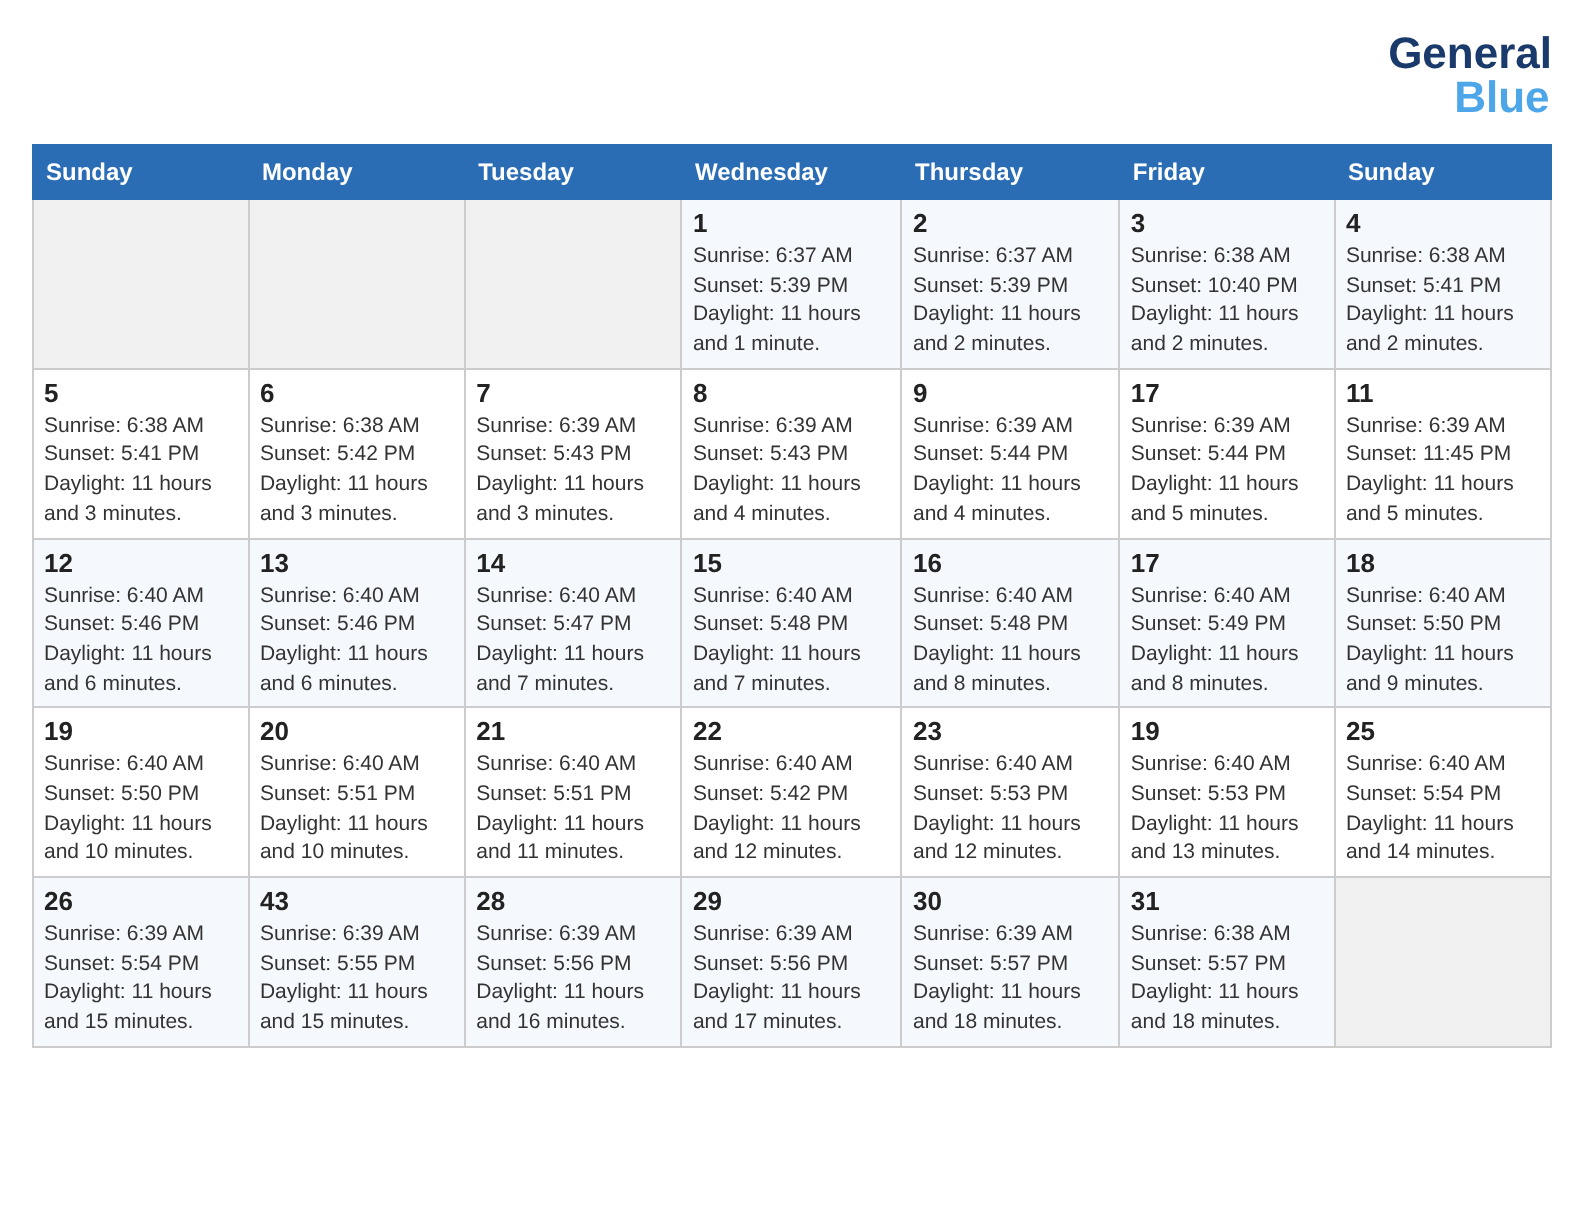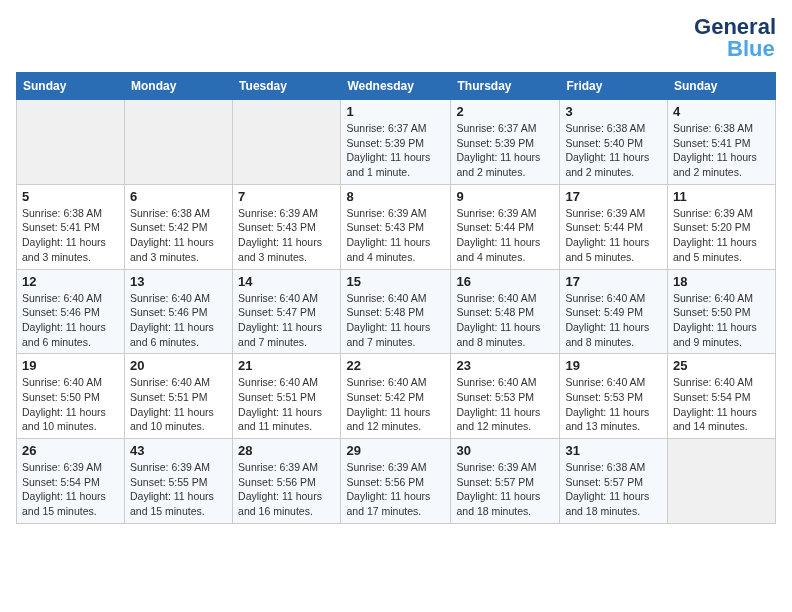--- a/index.html
+++ b/index.html
@@ -130,21 +130,21 @@
           <div class="day-info">
             <div>Sunrise: 6:37 AM</div>
             <div>Sunset: 5:39 PM</div>
             <div>Daylight: 11 hours and 2 minutes.</div>
           </div>
         </td>
         <td>
           <span class="day-num">3</span>
           <div class="day-info">
             <div>Sunrise: 6:38 AM</div>
-            <div>Sunset: 5:40 PM</div>
+            <div>Sunset: 10:40 PM</div>
             <div>Daylight: 11 hours and 2 minutes.</div>
           </div>
         </td>
         <td>
           <span class="day-num">4</span>
           <div class="day-info">
             <div>Sunrise: 6:38 AM</div>
             <div>Sunset: 5:41 PM</div>
             <div>Daylight: 11 hours and 2 minutes.</div>
           </div>
@@ -196,21 +196,21 @@
           <div class="day-info">
             <div>Sunrise: 6:39 AM</div>
             <div>Sunset: 5:44 PM</div>
             <div>Daylight: 11 hours and 5 minutes.</div>
           </div>
         </td>
         <td>
           <span class="day-num">11</span>
           <div class="day-info">
             <div>Sunrise: 6:39 AM</div>
-            <div>Sunset: 5:20 PM</div>
+            <div>Sunset: 11:45 PM</div>
             <div>Daylight: 11 hours and 5 minutes.</div>
           </div>
         </td>
       </tr>
       <tr>
         <td>
           <span class="day-num">12</span>
           <div class="day-info">
             <div>Sunrise: 6:40 AM</div>
             <div>Sunset: 5:46 PM</div>

